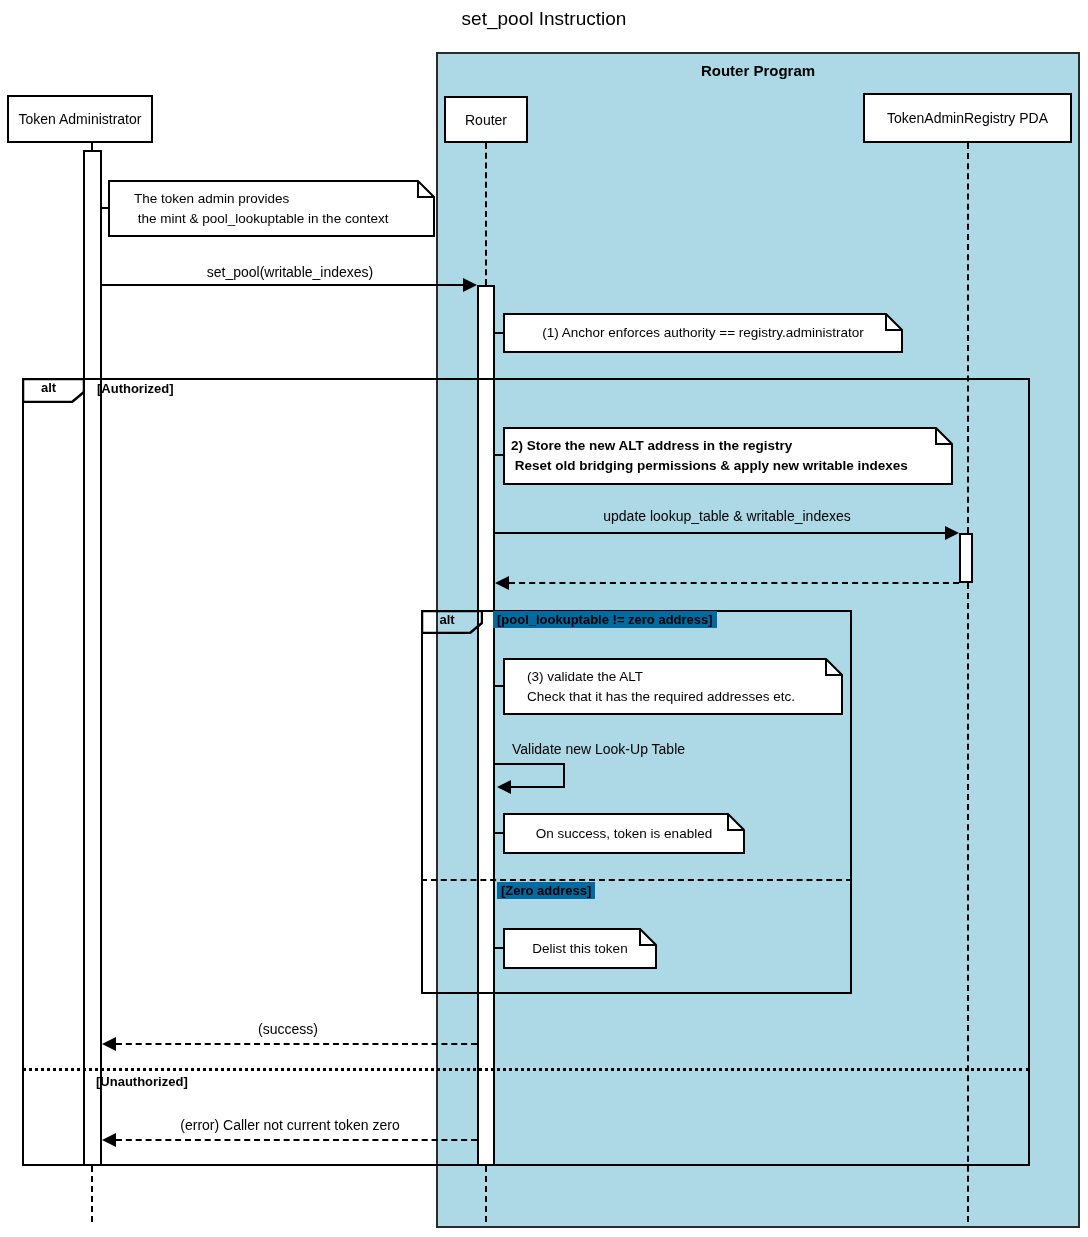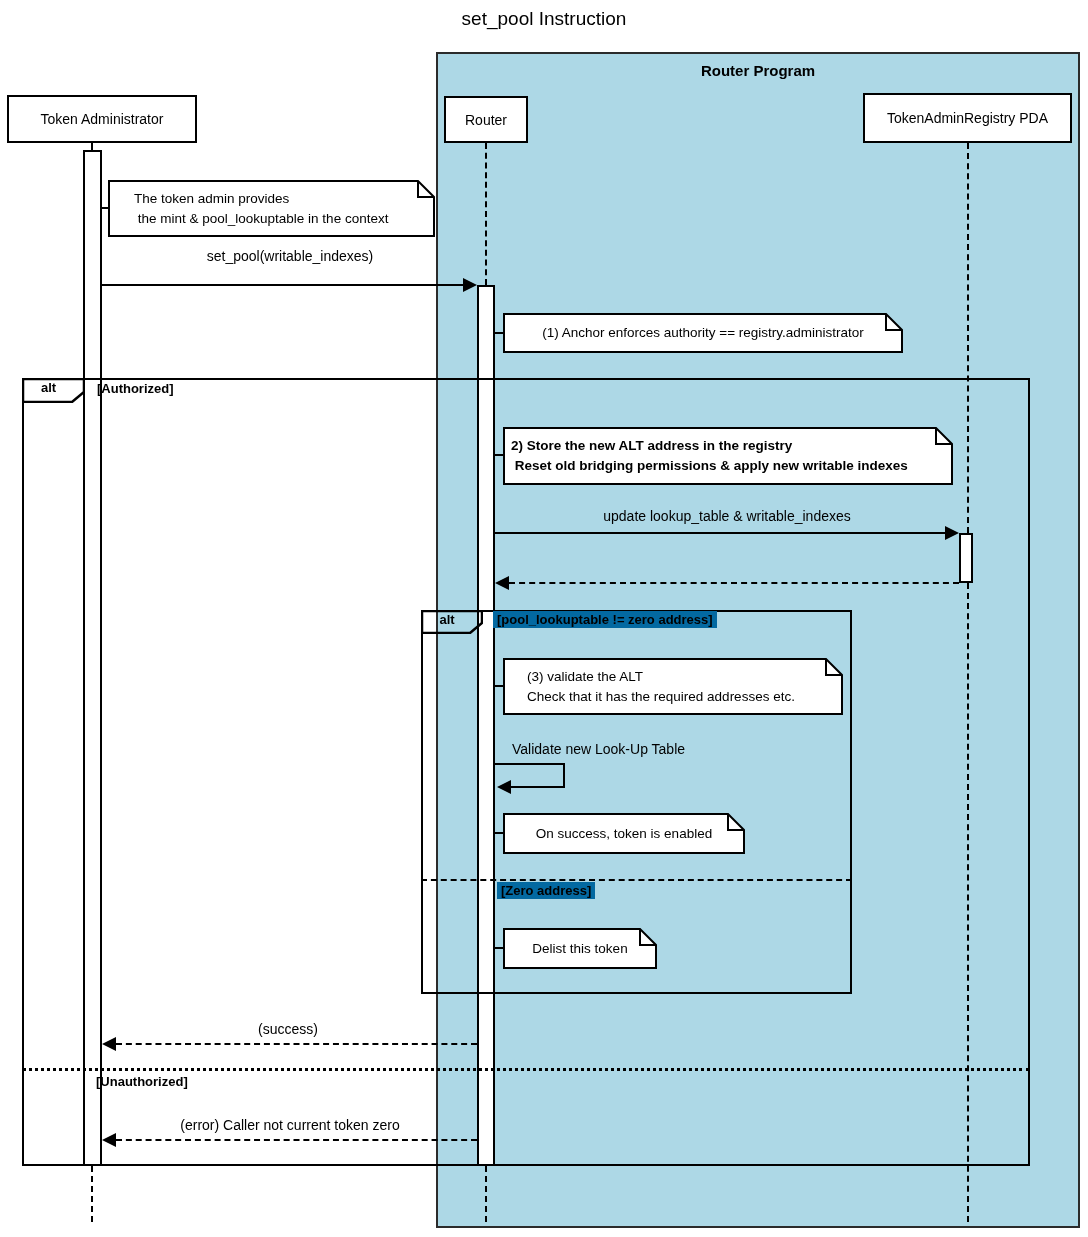--- a/index.html
+++ b/index.html
@@ -73,21 +73,21 @@
   <div class="abs lifeline-dash" style="left:91px; top:1166px; height:56px;"></div>
   <div class="abs lifeline-dash" style="left:485px; top:143px; height:142px;"></div>
   <div class="abs lifeline-dash" style="left:485px; top:1166px; height:56px;"></div>
   <div class="abs lifeline-dash" style="left:967px; top:143px; height:390px;"></div>
   <div class="abs lifeline-dash" style="left:967px; top:583px; height:639px;"></div>
 
   <div class="abs activation" style="left:83px; top:150px; width:19px; height:1016px;"></div>
   <div class="abs activation" style="left:477px; top:285px; width:18px; height:881px;"></div>
   <div class="abs activation" style="left:959px; top:533px; width:14px; height:50px;"></div>
 
-  <div class="abs pbox" style="left:7px; top:95px; width:190px; height:48px;">
+  <div class="abs pbox" style="left:7px; top:95px; width:146px; height:48px;">
     <span>Token Administrator</span>
   </div>
   <div class="abs pbox" style="left:444px; top:96px; width:84px; height:47px;">
     <span>Router</span>
   </div>
   <div class="abs pbox" style="left:863px; top:93px; width:209px; height:50px;">
     <span>TokenAdminRegistry PDA</span>
   </div>
 
   <div class="abs nub" style="left:100px; top:207px; width:8px;"></div>
@@ -95,21 +95,21 @@
     <svg width="327" height="57">
       <polygon points="1,1 310,1 326,17 326,56 1,56" fill="#fff" stroke="#000" stroke-width="2"></polygon>
       <polyline points="310,1 310,17 326,17" fill="none" stroke="#000" stroke-width="2"></polyline>
     </svg>
     <div class="note-text" style="padding-left:26px;">
       <span>The token admin provides</span>
       <span> the mint &amp; pool_lookuptable in the context</span>
     </div>
   </div>
 
-  <div class="abs msg-label" style="left:160px; top:248px; width:260px;">set_pool(writable_indexes)</div>
+  <div class="abs msg-label" style="left:160px; top:264px; width:260px;">set_pool(writable_indexes)</div>
   <div class="abs hline" style="left:102px; top:284px; width:362px;"></div>
   <div class="abs arrow-r" style="left:463px; top:278px;"></div>
 
   <div class="abs nub" style="left:495px; top:332px; width:8px;"></div>
   <div class="abs note note-center" style="left:503px; top:313px; width:400px; height:40px;">
     <svg width="400" height="40">
       <polygon points="1,1 383,1 399,17 399,39 1,39" fill="#fff" stroke="#000" stroke-width="2"></polygon>
       <polyline points="383,1 383,17 399,17" fill="none" stroke="#000" stroke-width="2"></polyline>
     </svg>
     <div class="note-text">

